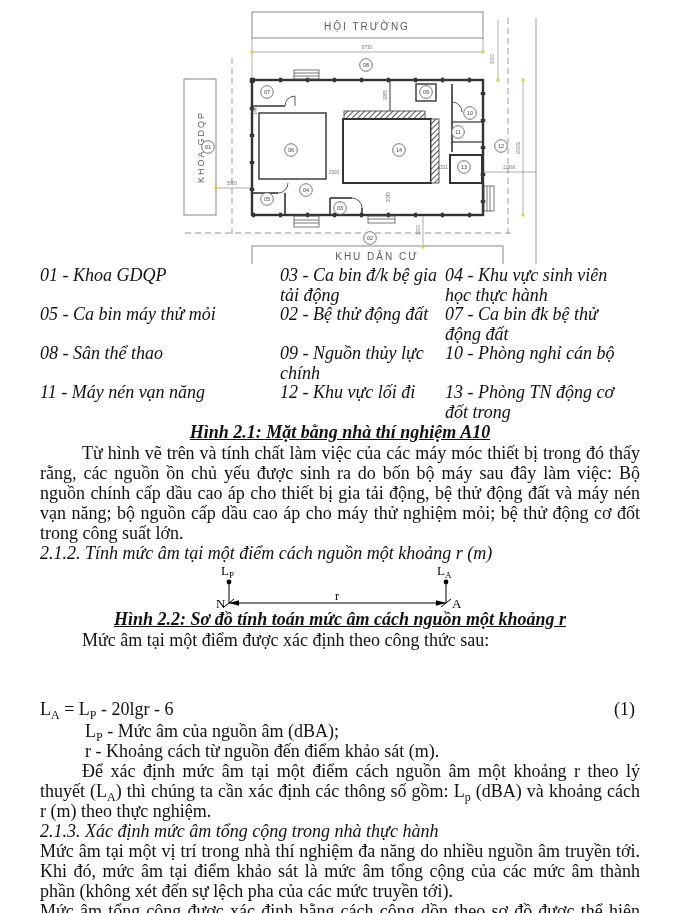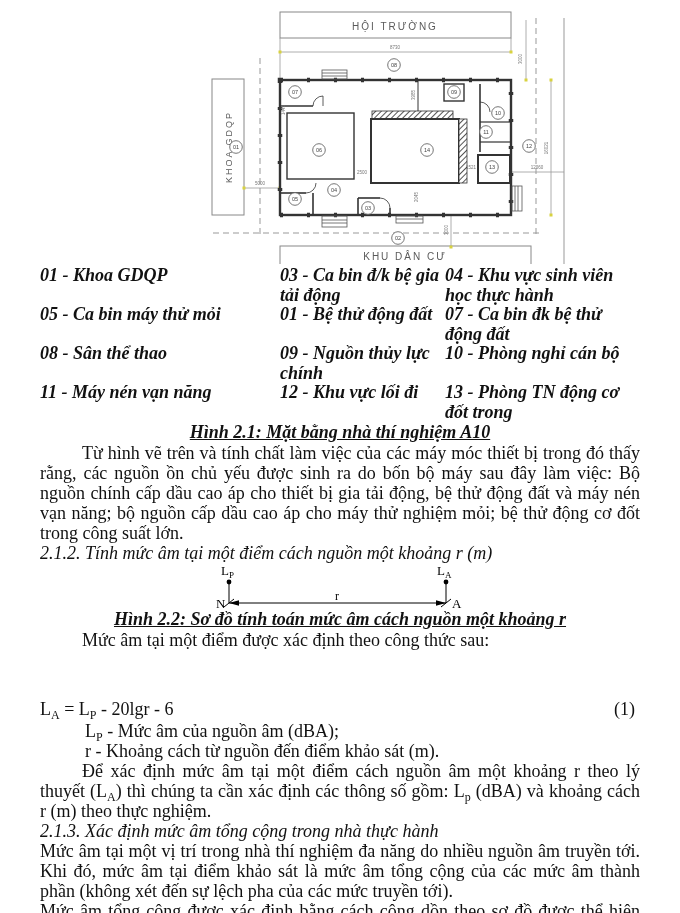--- a/index.html
+++ b/index.html
@@ -1,21 +1,21 @@
 <!DOCTYPE html>
 <html><head>
 <meta charset="utf-8">
 <style>
   html,body{margin:0;padding:0;background:#fff;}
   body{width:680px;height:913px;overflow:hidden;font-family:"Liberation Serif","DejaVu Serif",serif;color:#111;}
-  #plan{position:relative;width:644px;height:264px;margin-left:28px;}
+  #plan{position:relative;width:644px;height:264px;}
   #plan svg{position:absolute;left:0;top:0;}
   .plan-label{font-family:"Liberation Sans","DejaVu Sans",sans-serif;fill:#5a5a5a;letter-spacing:2px;}
   #legend{margin:2px 40px 0 40px;display:grid;grid-template-columns:240px 165px 185px;
-          font-style:italic;font-size:18px;line-height:19.5px;font-weight:bold;}
+          font-style:italic;font-size:18px;line-height:19.5px;}
   .legend-item{padding-right:6px;}
   .cap{text-align:center;font-weight:bold;font-style:italic;font-size:18px;line-height:21px;text-decoration:underline;}
   .para{margin:0 40px;font-size:18px;line-height:20px;text-align:justify;}
   .indent{text-indent:42px;}
   .ithead{margin:0 40px;font-size:18px;line-height:20px;font-style:italic;}
   .defline{margin:0 40px 0 85px;font-size:18px;line-height:20px;}
   sub.s{font-size:12px;vertical-align:-4px;line-height:0;}
   #fig2{display:flex;justify-content:center;height:46px;}
   #formula-row{position:relative;margin:0 40px;height:23px;font-size:18px;line-height:23px;}
   #formula-center{text-align:left;padding-right:88px;margin-top:48px;}
@@ -164,21 +164,21 @@
         <text x="443" y="169" font-size="4.5" text-anchor="middle" fill="#777" font-family="&quot;Liberation Sans&quot;,sans-serif">1521</text>
       </g>
   </svg>
 </div>
 
 <div id="legend">
     <div class="legend-item">01 - Khoa GDQP</div>
     <div class="legend-item">03 - Ca bin đ/k bệ gia tải động</div>
     <div class="legend-item">04 - Khu vực sinh viên học thực hành</div>
     <div class="legend-item">05 - Ca bin máy thử mỏi</div>
-    <div class="legend-item">01 - Bệ thử động đất</div>
+    <div class="legend-item">02 - Bệ thử động đất</div>
     <div class="legend-item">07 - Ca bin đk bệ thử động đất</div>
     <div class="legend-item">08 - Sân thể thao</div>
     <div class="legend-item">09 - Nguồn thủy lực chính</div>
     <div class="legend-item">10 - Phòng nghỉ cán bộ</div>
     <div class="legend-item">11 - Máy nén vạn năng</div>
     <div class="legend-item">12 - Khu vực lối đi</div>
     <div class="legend-item">13 - Phòng TN động cơ đốt trong</div>
   </div>
 
 <div class="cap">Hình 2.1: Mặt bằng nhà thí nghiệm A10</div>

